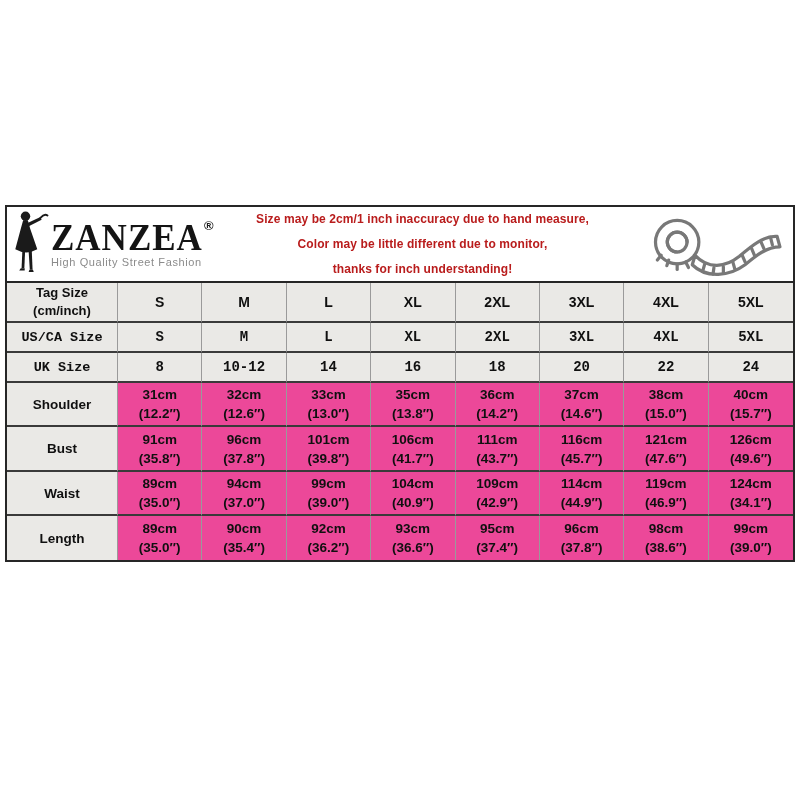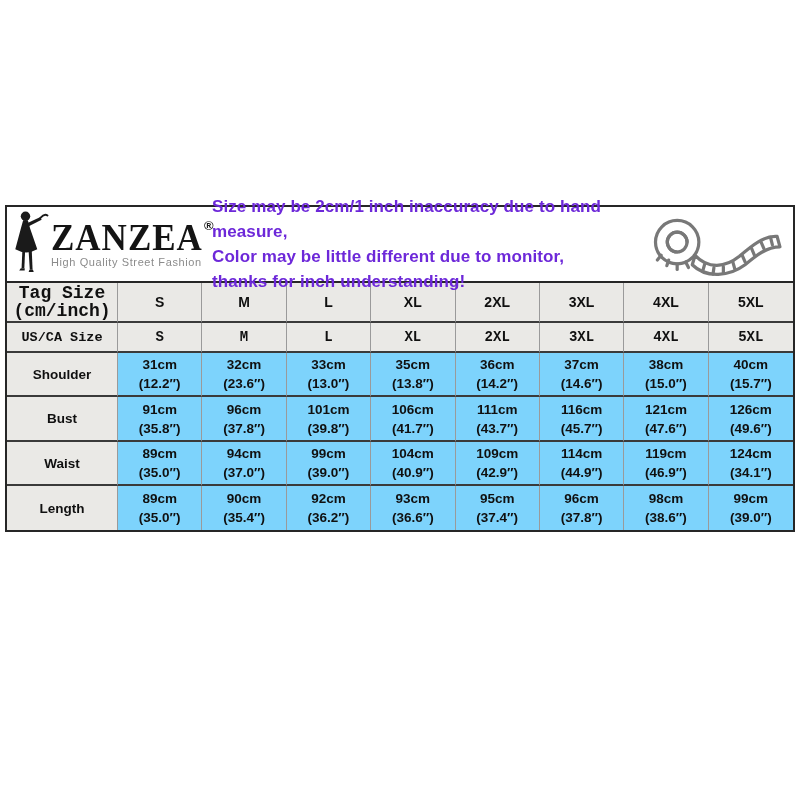--- a/index.html
+++ b/index.html
@@ -28,44 +28,44 @@
   .brand-name {
     font-family:"Liberation Serif","DejaVu Serif",serif;
     font-weight:700; font-size:35px; letter-spacing:1px; color:#141414;
     transform:scaleY(1.08); transform-origin:left bottom;
   }
   .reg-mark { font-size:13px; color:#1a1a1a; margin-left:1px; margin-top:-2px; font-weight:700; }
   .brand-tagline {
     font-size:11px; color:#8b8b8b; letter-spacing:0.6px; margin-top:0; white-space:nowrap;
   }
   .disclaimer {
-    flex:1 1 auto; text-align:left; font-size:17px; font-weight:600;
-    color:#6d28d9; line-height:25px; letter-spacing:0.1px;
+    flex:1 1 auto; text-align:center; font-size:12px; font-weight:600;
+    color:#b91c1c; line-height:25px; letter-spacing:0.1px;
   }
   .tape-block { width:160px; flex:0 0 160px; display:flex; justify-content:center; align-items:center; }
   .tape-svg { width:142px; height:66px; }
   
   table.size-table {
     border-collapse:separate; border-spacing:0; table-layout:fixed;
     width:100%;
   }
   td {
     border-right:1px solid #9a9a9a; border-bottom:2px solid #3a3a3a;
     text-align:center; vertical-align:middle; padding:0;
     font-weight:700; font-size:14px; color:#101010; box-sizing:border-box;
   }
   td:last-child { border-right:none; }
   tr:last-child td { border-bottom:none; }
   td.gray { background:#eae9e6; }
-  td.white { background:#7dd3fc; }
+  td.white { background:#ec4899; }
   tr.r-tag  td { height:40px; }
   tr.r-s    td { height:30px;font-family:Liberation Mono, monospace; }
   tr.r-m    td { height:44px; }
   tr.r-m2   td { height:45px; }
-  .two-line { line-height:18px; font-size:18px;font-family:Liberation Mono, monospace; }
+  .two-line { line-height:18px; font-size:13px; }
   .meas { line-height:19px; font-size:13.5px; }
   .row-label { font-size:13.5px; }
 </style>
 </head>
 <body>
 
 <div class="board">
 
   <div class="header-band">
 
@@ -154,31 +154,42 @@
       <td class="gray">S</td>
       <td class="gray">M</td>
       <td class="gray">L</td>
       <td class="gray">XL</td>
       <td class="gray">2XL</td>
       <td class="gray">3XL</td>
       <td class="gray">4XL</td>
       <td class="gray">5XL</td>
     </tr>
 
+    <tr class="r-s">
+      <td class="gray row-label">UK Size</td>
+      <td class="gray">8</td>
+      <td class="gray">10-12</td>
+      <td class="gray">14</td>
+      <td class="gray">16</td>
+      <td class="gray">18</td>
+      <td class="gray">20</td>
+      <td class="gray">22</td>
+      <td class="gray">24</td>
+    </tr>
 
 
     <tr class="r-m">
       <td class="gray row-label">Shoulder</td>
       <td class="white">
         <div class="meas">31cm</div>
         <div class="meas">(12.2″)</div>
       </td>
       <td class="white">
         <div class="meas">32cm</div>
-        <div class="meas">(23.6″)</div>
+        <div class="meas">(12.6″)</div>
       </td>
       <td class="white">
         <div class="meas">33cm</div>
         <div class="meas">(13.0″)</div>
       </td>
       <td class="white">
         <div class="meas">35cm</div>
         <div class="meas">(13.8″)</div>
       </td>
       <td class="white">

